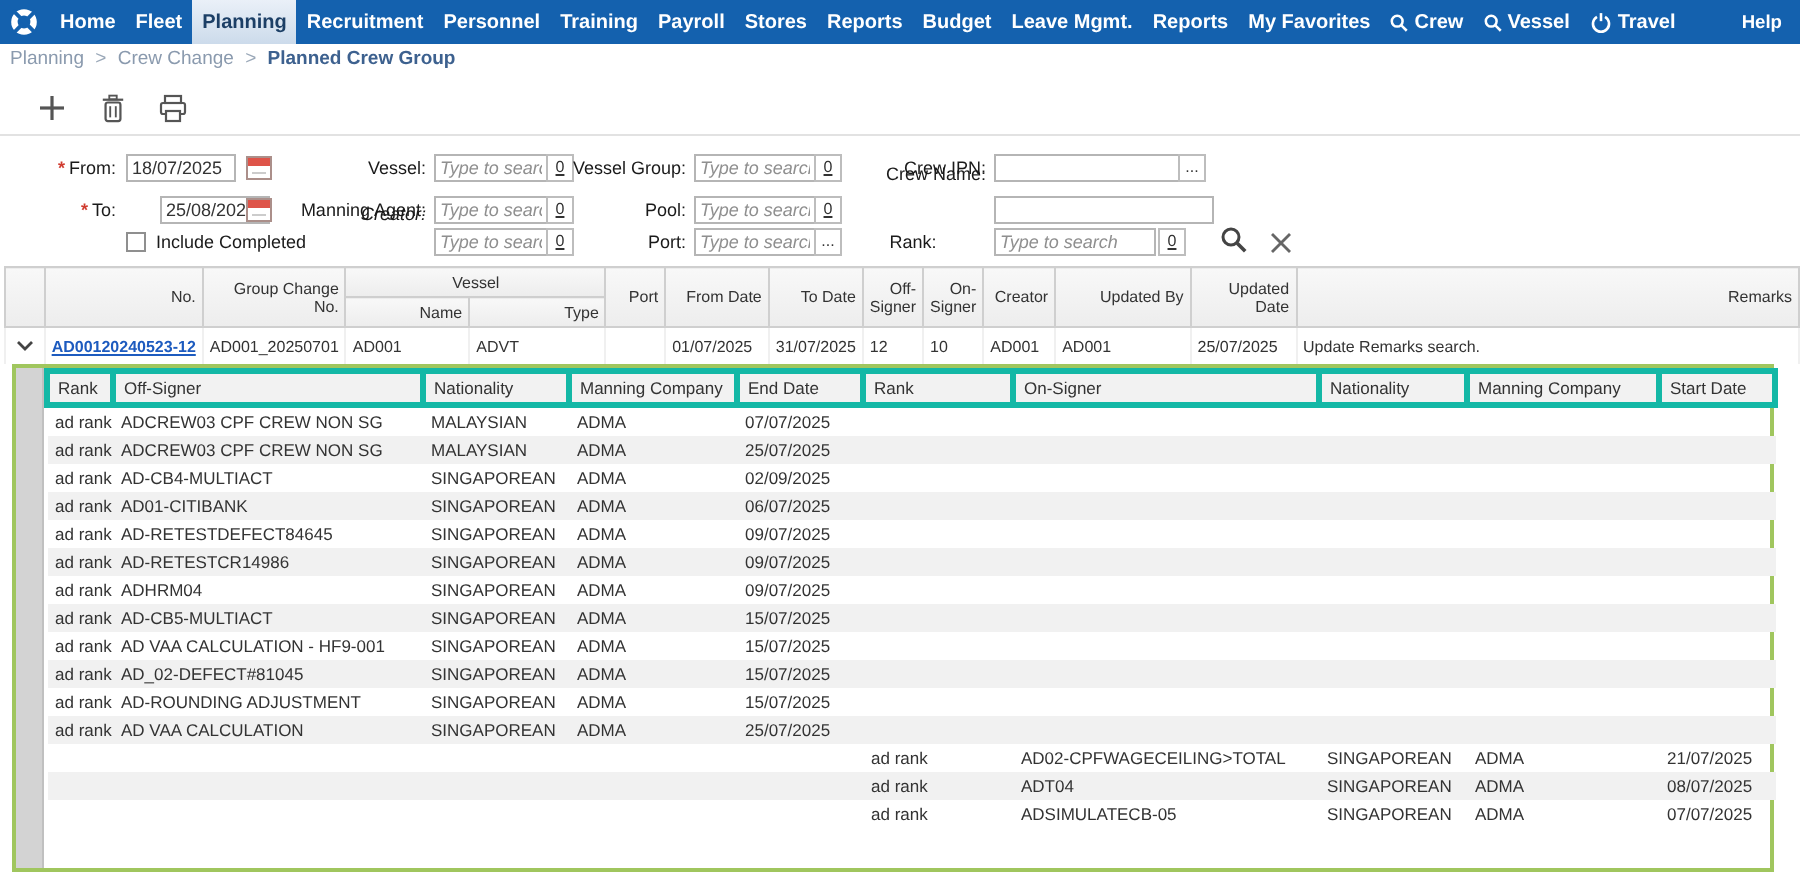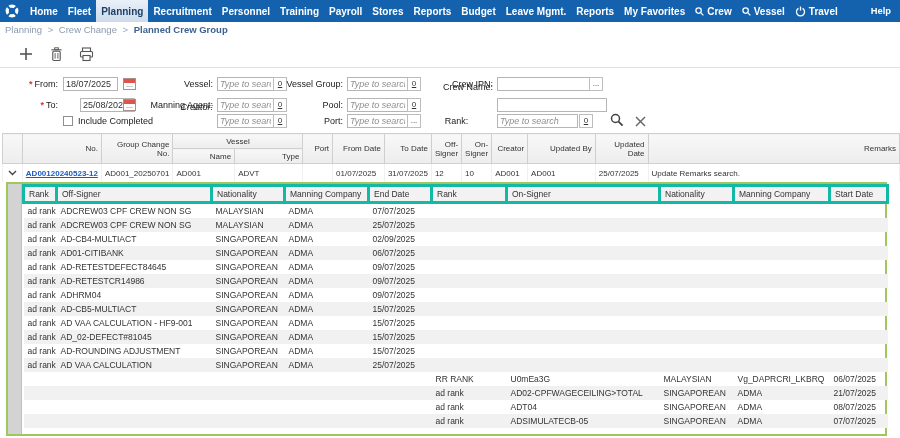--- a/index.html
+++ b/index.html
@@ -478,32 +478,20 @@
             <td></td>
             <td></td>
             <td></td>
           </tr>
           <tr>
             <td></td>
             <td></td>
             <td></td>
             <td></td>
             <td></td>
-            <td>RR RANK</td>
-            <td>U0mEa3G</td>
-            <td>MALAYSIAN</td>
-            <td>Vg_DAPRCRI_LKBRQ</td>
-            <td>06/07/2025</td>
-          </tr>
-          <tr>
-            <td></td>
-            <td></td>
-            <td></td>
-            <td></td>
-            <td></td>
             <td>ad rank</td>
             <td>AD02-CPFWAGECEILING&gt;TOTAL</td>
             <td>SINGAPOREAN</td>
             <td>ADMA</td>
             <td>21/07/2025</td>
           </tr>
           <tr>
             <td></td>
             <td></td>
             <td></td>

